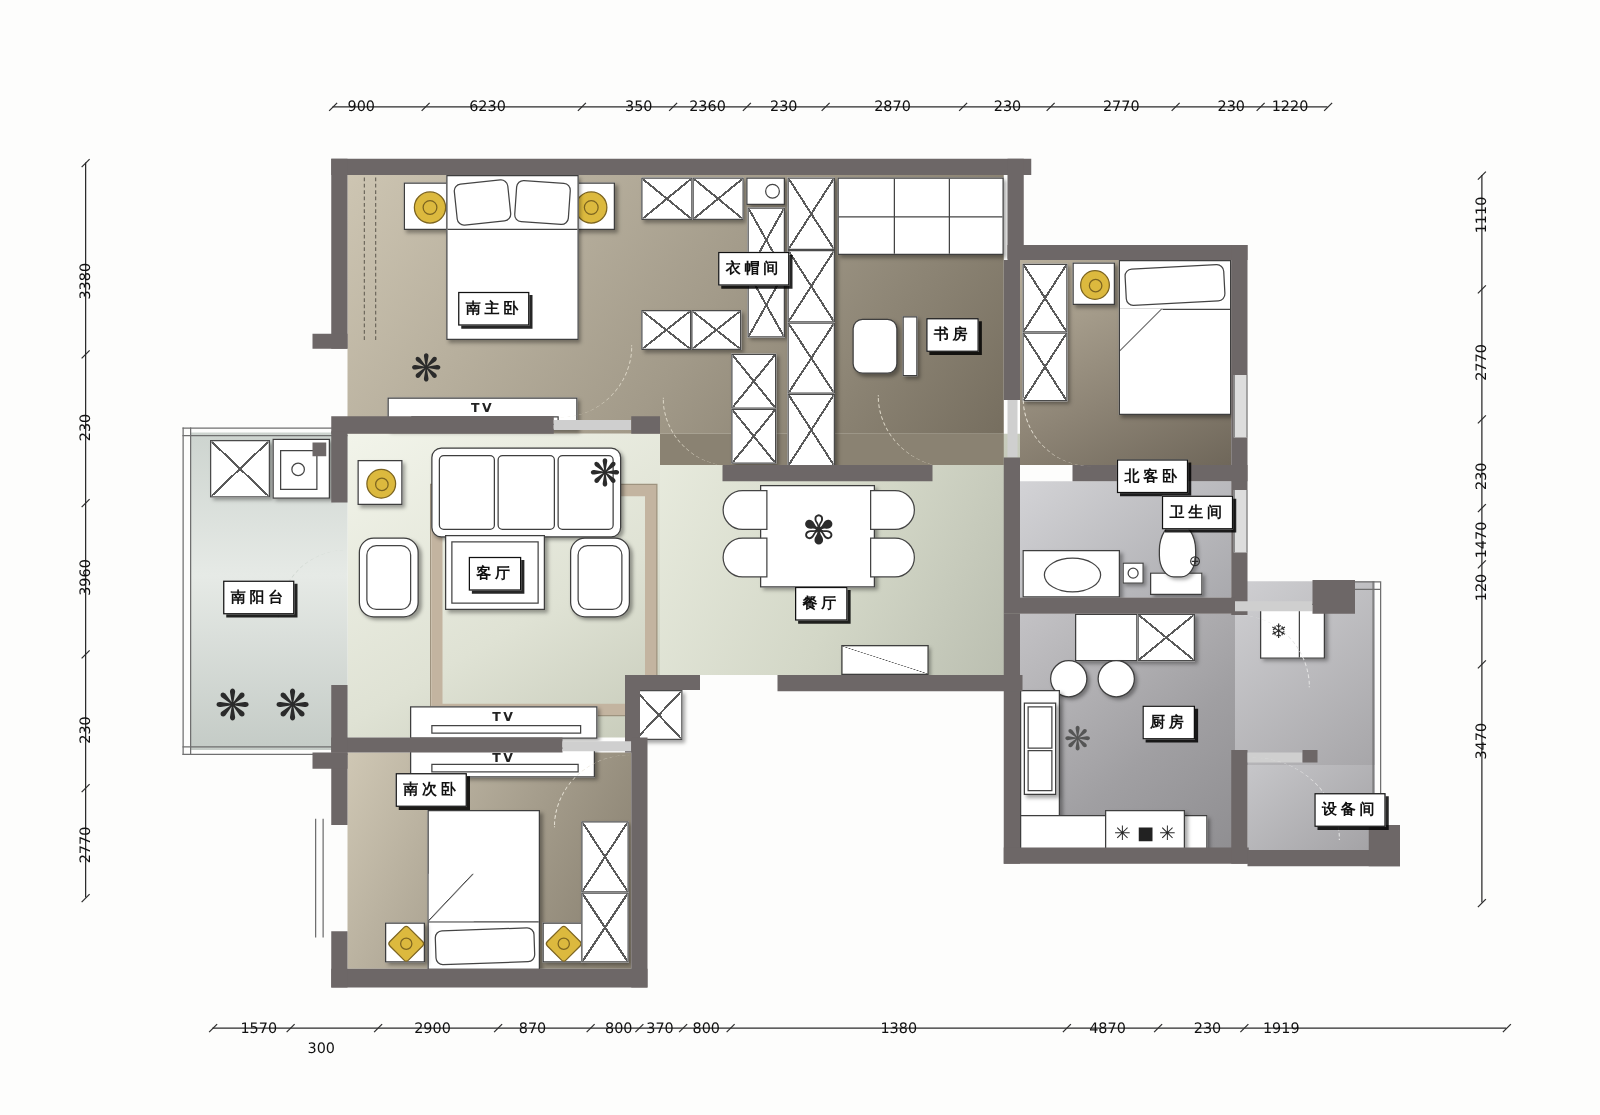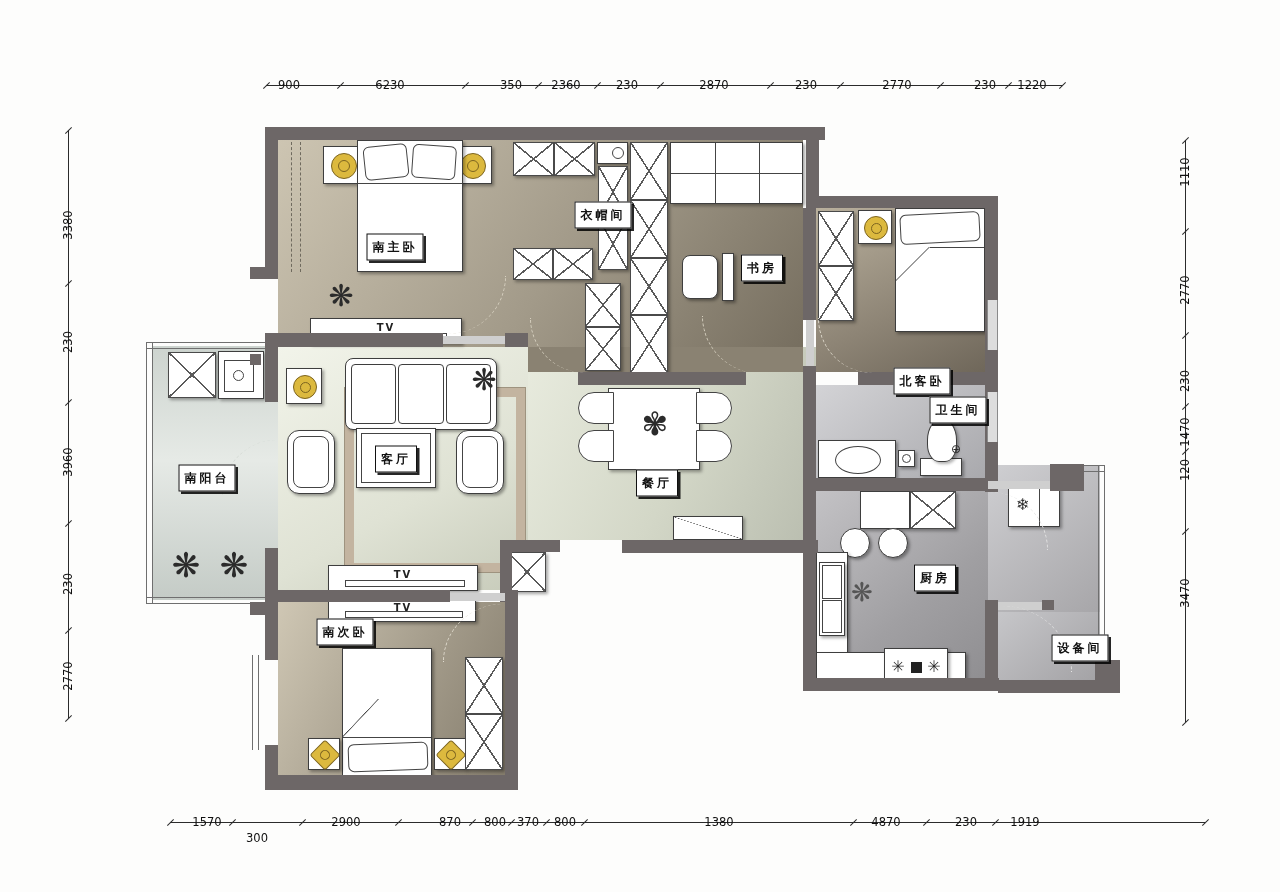--- a/index.html
+++ b/index.html
@@ -354,21 +354,21 @@
   <span class="dim" style="left:627px;top:85px;">230</span>
   <span class="dim" style="left:714px;top:85px;">2870</span>
   <span class="dim" style="left:806px;top:85px;">230</span>
   <span class="dim" style="left:897px;top:85px;">2770</span>
   <span class="dim" style="left:985px;top:85px;">230</span>
   <span class="dim" style="left:1032px;top:85px;">1220</span>
 
   <span class="dim" style="left:207px;top:822px;">1570</span>
   <span class="dim" style="left:257px;top:822px;margin-top:16px;">300</span>
   <span class="dim" style="left:346px;top:822px;">2900</span>
-  <span class="dim" style="left:450px;top:822px;">870</span>
+  <span class="dim" style="left:426px;top:822px;">870</span>
   <span class="dim" style="left:495px;top:822px;">800</span>
   <span class="dim" style="left:528px;top:822px;">370</span>
   <span class="dim" style="left:565px;top:822px;">800</span>
   <span class="dim" style="left:719px;top:822px;">1380</span>
   <span class="dim" style="left:886px;top:822px;">4870</span>
   <span class="dim" style="left:966px;top:822px;">230</span>
   <span class="dim" style="left:1025px;top:822px;">1919</span>
 
   <span class="dimv" style="left:68px;top:225px;">3380</span>
   <span class="dimv" style="left:68px;top:342px;">230</span>

